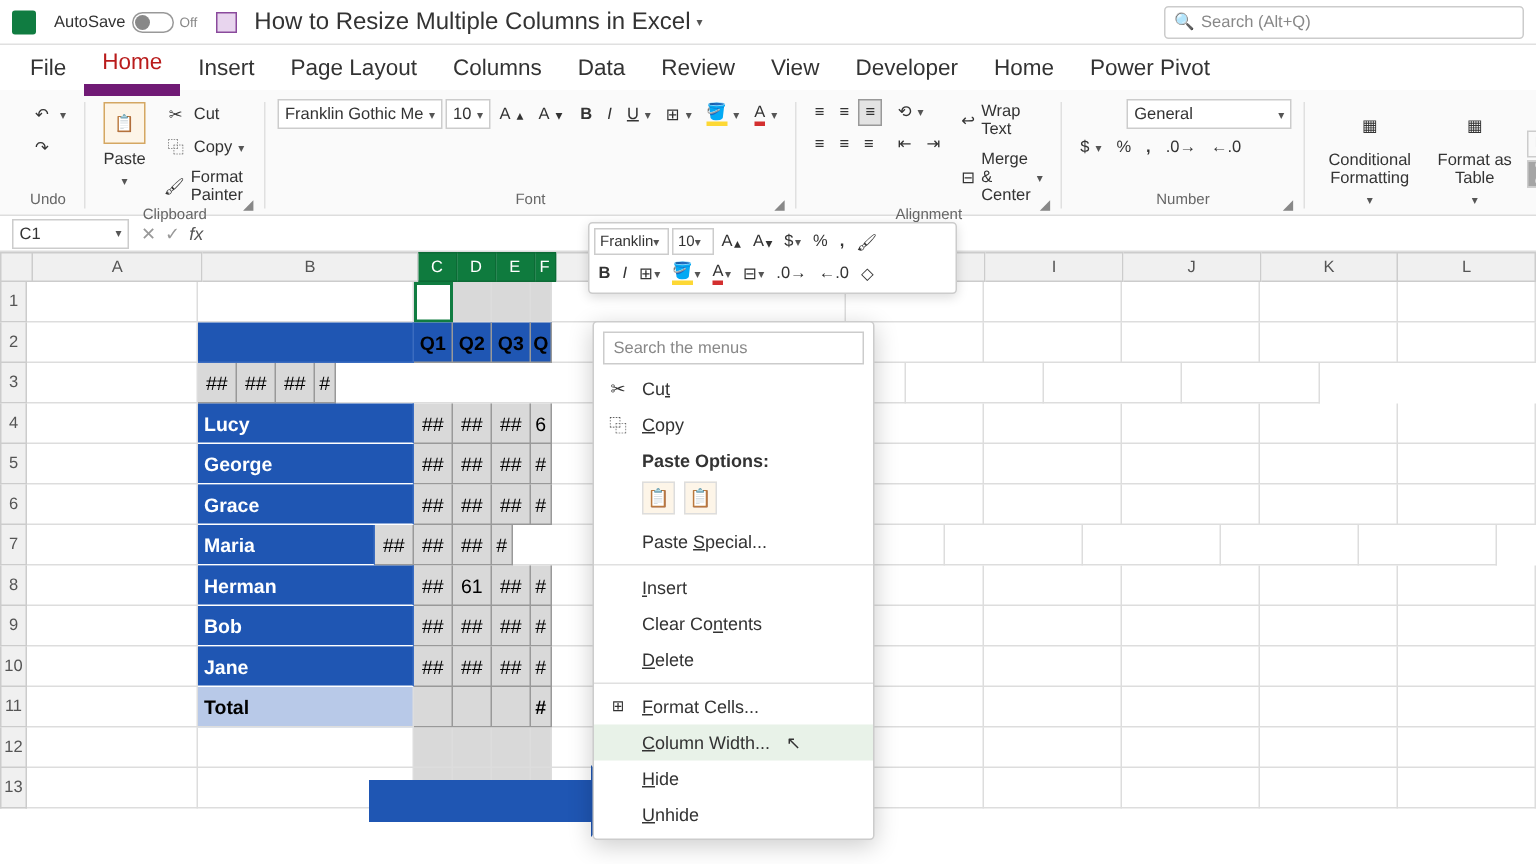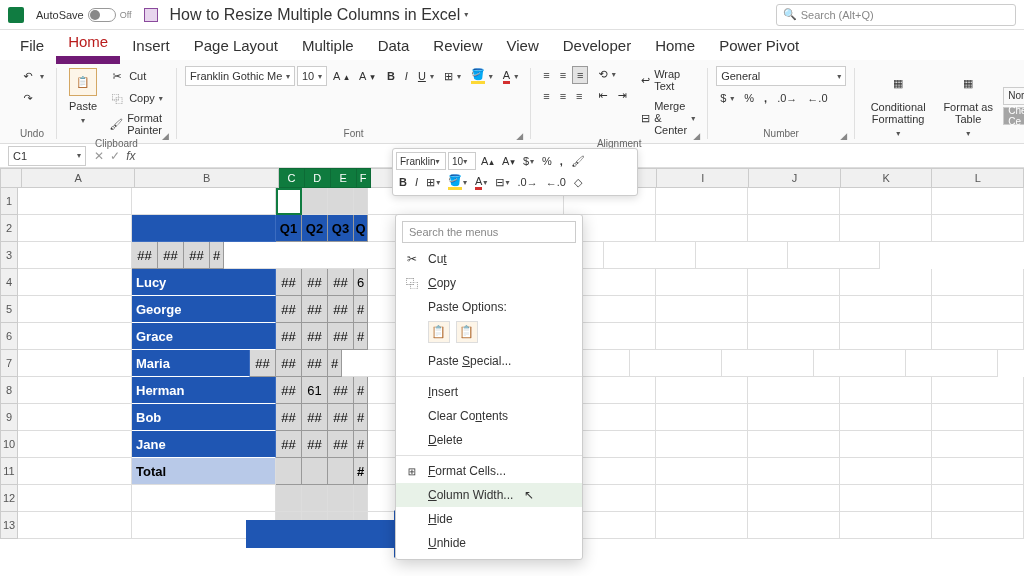--- a/index.html
+++ b/index.html
@@ -67,21 +67,21 @@
     .mt-row { display: flex; gap: 2px; align-items: center; padding: 1px; }
     .mt-btn { padding: 2px 3px; font-size: 11px; cursor: pointer; display: flex; align-items: center; gap: 1px; }
     .mt-font { border: 1px solid #ccc; background: #fff; height: 18px; font-size: 10px; padding: 0 3px; display: flex; align-items: center; }
     
     .context-menu { position: absolute; top: 214px; left: 395px; background: #fff; border: 1px solid #ccc; border-radius: 3px; box-shadow: 0 4px 16px rgba(0,0,0,.2); width: 188px; padding: 4px 0; font-size: 12px; }
     .cm-search { margin: 2px 6px 4px; border: 1px solid #ccc; height: 22px; padding: 0 6px; color: #888; font-size: 11px; display: flex; align-items: center; }
     .cm-item { padding: 4px 10px 4px 32px; cursor: pointer; position: relative; min-height: 24px; display: flex; align-items: center; }
     .cm-item:hover, .cm-item.hover { background: #e8f2e8; }
     .cm-ico { position: absolute; left: 8px; width: 16px; height: 16px; display: flex; align-items: center; justify-content: center; font-size: 12px; }
     .cm-sep { height: 1px; background: #e0e0e0; margin: 3px 0; }
-    .cm-bold { font-weight: normal; align-items: center; }
+    .cm-bold { font-weight: bold; align-items: center; }
     .paste-opts { padding: 2px 10px 6px 32px; display: flex; gap: 6px; }
     .po-btn { width: 22px; height: 22px; border: 1px solid #ddd; background: #fdf5e8; display: flex; align-items: center; justify-content: center; font-size: 12px; }
     
     
     .styles-gallery { display: flex; flex-direction: column; gap: 2px; margin-top: 4px; }
     .style-swatch { border: 1px solid #ccc; width: 50px; height: 18px; font-size: 10px; display: flex; align-items: center; padding: 0 4px; }
     
     
     .blue-arrow { position: absolute; top: 520px; left: 246px; width: 148px; height: 28px; background: #1f56b3; }
     .blue-arrow::after { content: ''; position: absolute; right: -22px; top: -10px; border-left: 22px solid #1f56b3; border-top: 24px solid transparent; border-bottom: 24px solid transparent; }
@@ -105,21 +105,21 @@
     <span>🔍</span>
     <span>Search (Alt+Q)</span>
   </div>
 </div>
 
 <div class="menubar">
   <div class="menu-item">File</div>
   <div class="menu-item active">Home</div>
   <div class="menu-item">Insert</div>
   <div class="menu-item">Page Layout</div>
-  <div class="menu-item">Multiple</div>
+  <div class="menu-item">Columns</div>
   <div class="menu-item">Data</div>
   <div class="menu-item">Review</div>
   <div class="menu-item">View</div>
   <div class="menu-item">Developer</div>
   <div class="menu-item">Home</div>
   <div class="menu-item">Power Pivot</div>
 </div>
 
 <div class="ribbon">
 
@@ -238,21 +238,21 @@
           </div>
       </div>
     </div>
     <div class="rgroup-title">Alignment</div>
     <span class="dialog-launch">◢</span>
   </div>
   <div class="rgroup-sep"></div>
 
   <div class="rgroup">
     <div style="display:flex;flex-direction:column;gap:4px;">
-      <div class="font-box" style="width:130px;">
+      <div class="font-box" style="width:110px;margin-left:35px;">
           <span>General</span>
           <span class="arrow-down" style="margin-left:auto;">▾</span>
         </div>
       <div style="display:flex;gap:2px;">
         <span class="rbtn">$<span class="arrow-down">▾</span></span>
         <span class="rbtn">%</span>
         <span class="rbtn">
             <b>,</b>
           </span>
         <span class="rbtn">.0→</span>

